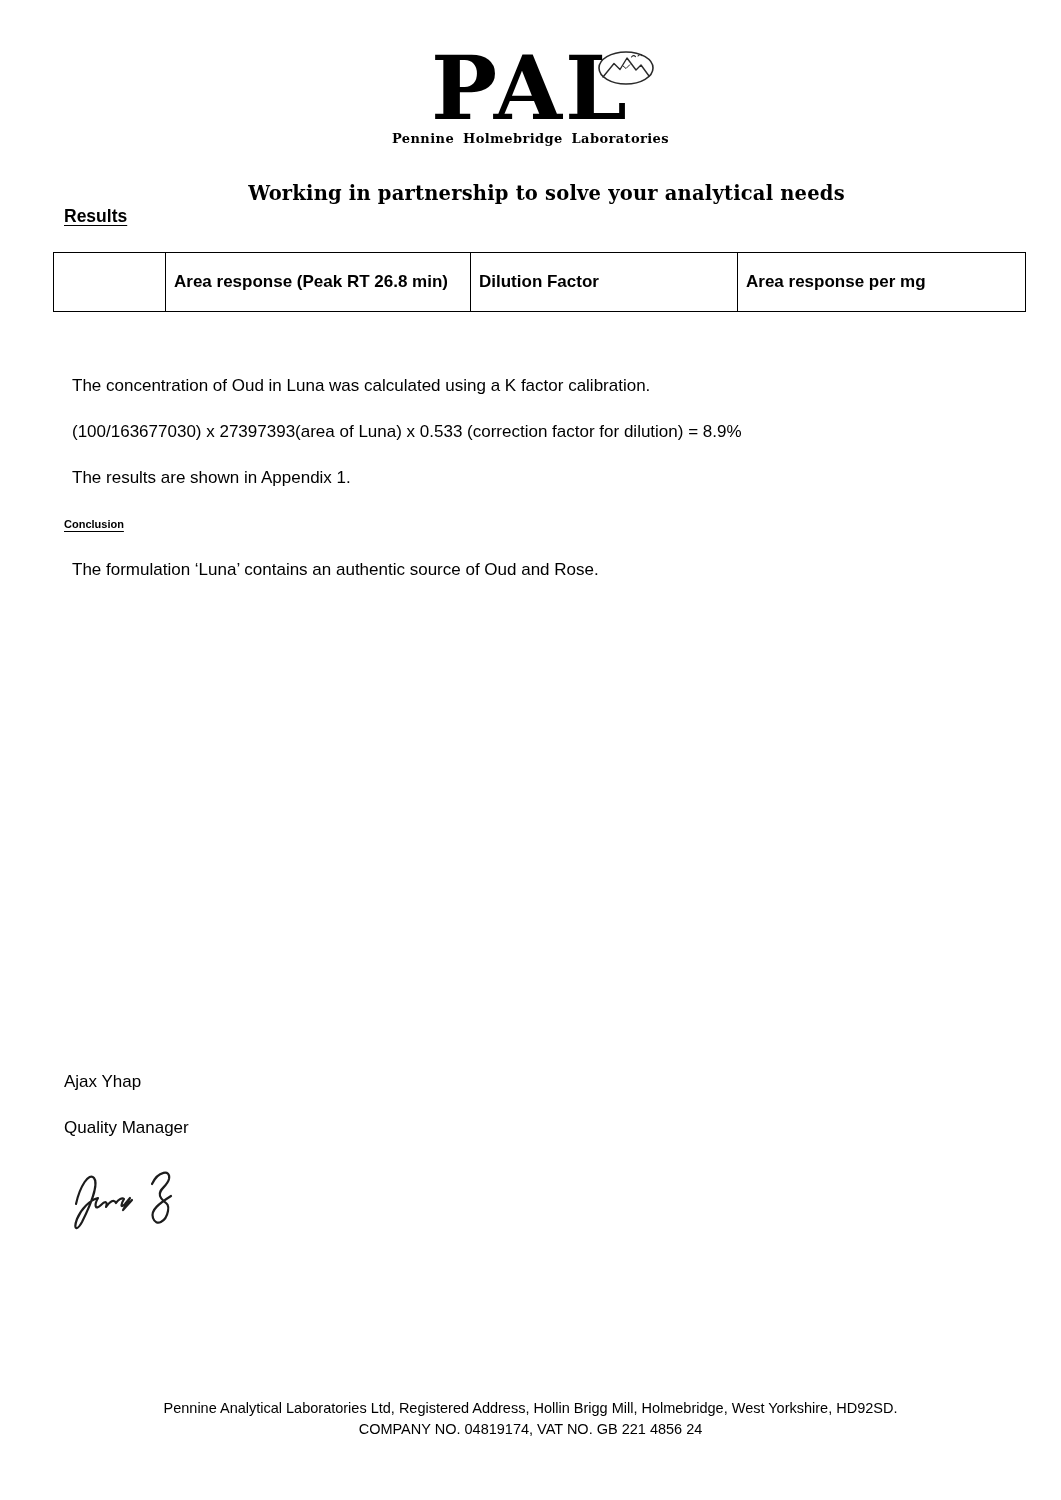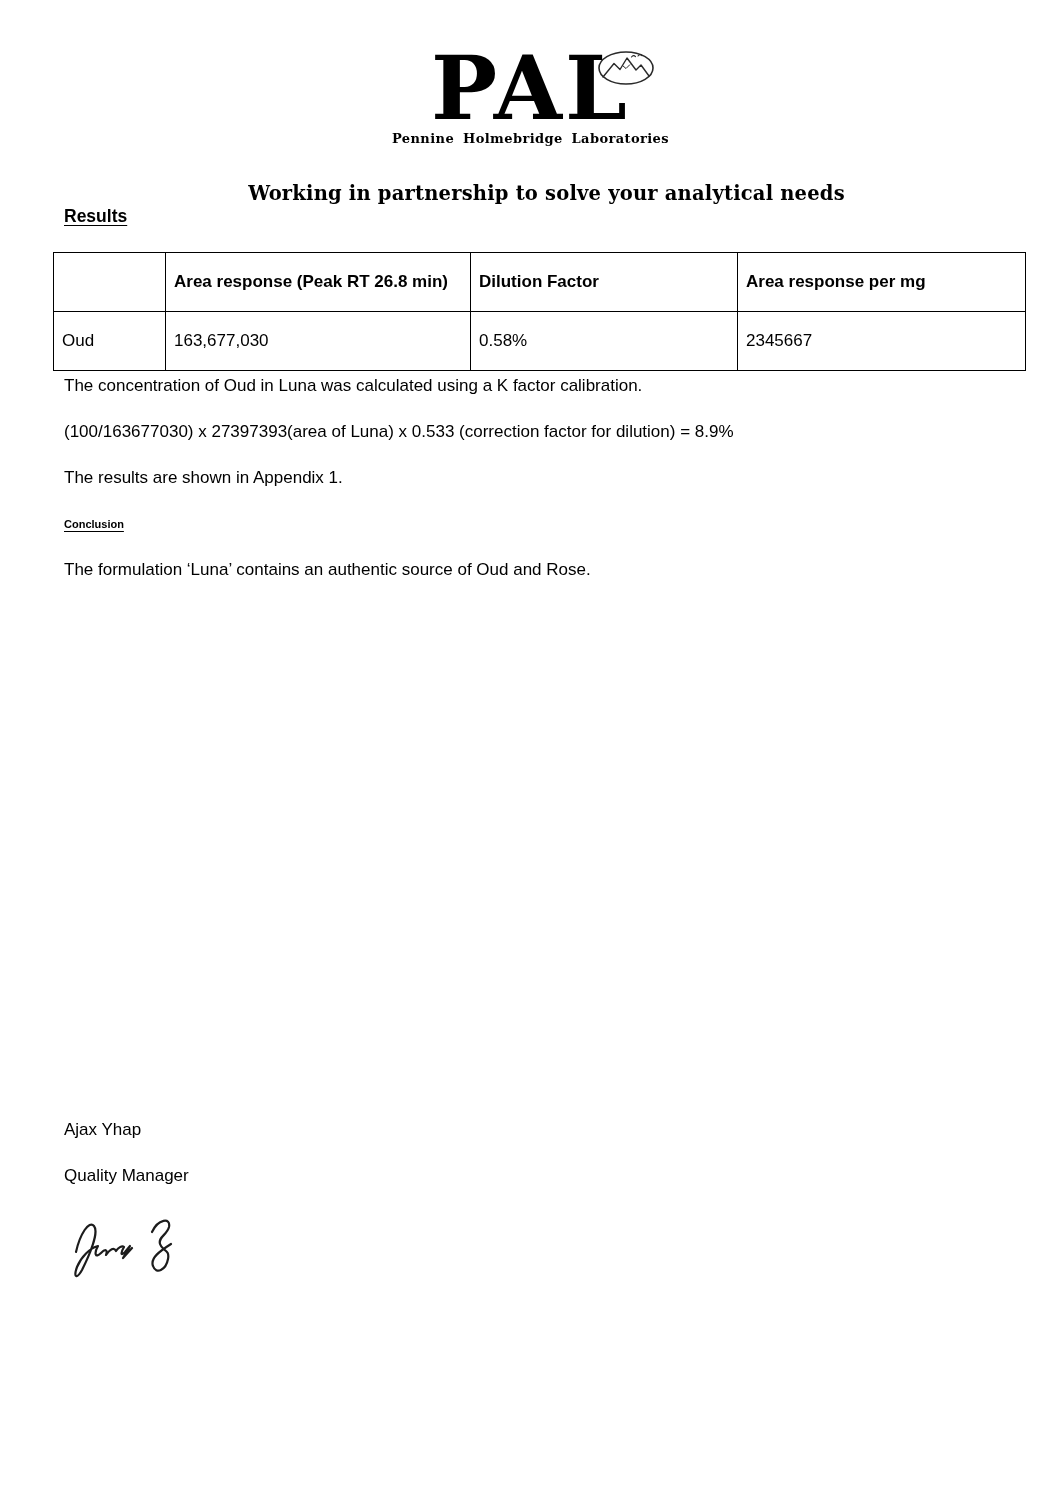--- a/index.html
+++ b/index.html
@@ -90,38 +90,37 @@
   table.results-table td { font-weight: normal; }
 
   
   .body-text {
     position: absolute;
     top: 370px; left: 64px;
     width: 910px;
     font-size: 17px;
   }
   .body-text p {
-    margin: 0 0 14px 0;
+    margin: 0 0 14px 8px;
     line-height: 32px;
   }
   .section-heading {
     font-size: 11px;
     font-weight: bold;
     text-decoration: underline;
     text-underline-offset: 3px;
     line-height: 32px;
     margin: 0 0 14px 0;
   }
 
   
   .signatory {
     position: absolute;
     top: 1066px; left: 64px;
     font-size: 17px;
-    margin-top: 48px;
   }
   .signatory p {
     margin: 0 0 14px 0;
     line-height: 32px;
   }
   .signature {
     margin: 8px 0 0 8px;
     width: 120px; height: 78px;
   }
 
@@ -166,26 +165,20 @@
     </colgroup>
     <thead>
       <tr>
         <th></th>
         <th>Area response (Peak RT 26.8 min)</th>
         <th>Dilution Factor</th>
         <th>Area response per mg</th>
       </tr>
     </thead>
     <tbody>
-      <tr>
-        <td>Oud</td>
-        <td>163,677,030</td>
-        <td>0.58%</td>
-        <td>2345667</td>
-      </tr>
     </tbody>
   </table>
 
   <div class="body-text">
     <p>The concentration of Oud in Luna was calculated using a K factor calibration.</p>
     <p>(100/163677030) x 27397393(area of Luna) x 0.533 (correction factor for dilution) = 8.9%</p>
     <p>The results are shown in Appendix 1.</p>
     <div class="section-heading">Conclusion</div>
     <p>The formulation ‘Luna’ contains an authentic source of Oud and Rose.</p>
   </div>
@@ -194,14 +187,18 @@
     <p>Ajax Yhap</p>
     <p>Quality Manager</p>
     <div class="signature">
       <svg width="120" height="78" viewBox="0 0 120 78" xmlns="http://www.w3.org/2000/svg">
         <path d="M4,46 C8,28 17,14 22,20 C27,26 18,48 10,64 C5,73 1,72 5,61 C9,51 18,42 26,40 C22,47 23,53 29,47 C33,43 36,43 34,49 C38,43 42,41 44,45 C46,42 50,39 52,41 C49,46 48,51 53,46 L58,40 L51,52 L60,42" fill="none" stroke="#1c1c1c" stroke-width="2.2" stroke-linecap="round" stroke-linejoin="round"></path>
         <path d="M80,26 C86,13 99,11 97,21 C95,29 86,31 88,38 C90,45 98,43 96,53 C94,64 84,69 81,60 C78,52 88,45 99,38" fill="none" stroke="#1c1c1c" stroke-width="2.2" stroke-linecap="round" stroke-linejoin="round"></path>
       </svg>
     </div>
   </div>
 
+  <div class="footer">
+    <div>Pennine Analytical Laboratories Ltd, Registered Address, Hollin Brigg Mill, Holmebridge, West Yorkshire, HD92SD.</div>
+    <div>COMPANY NO. 04819174, VAT NO. GB 221 4856 24</div>
+  </div>
 
 </div>
 
 </body></html>

